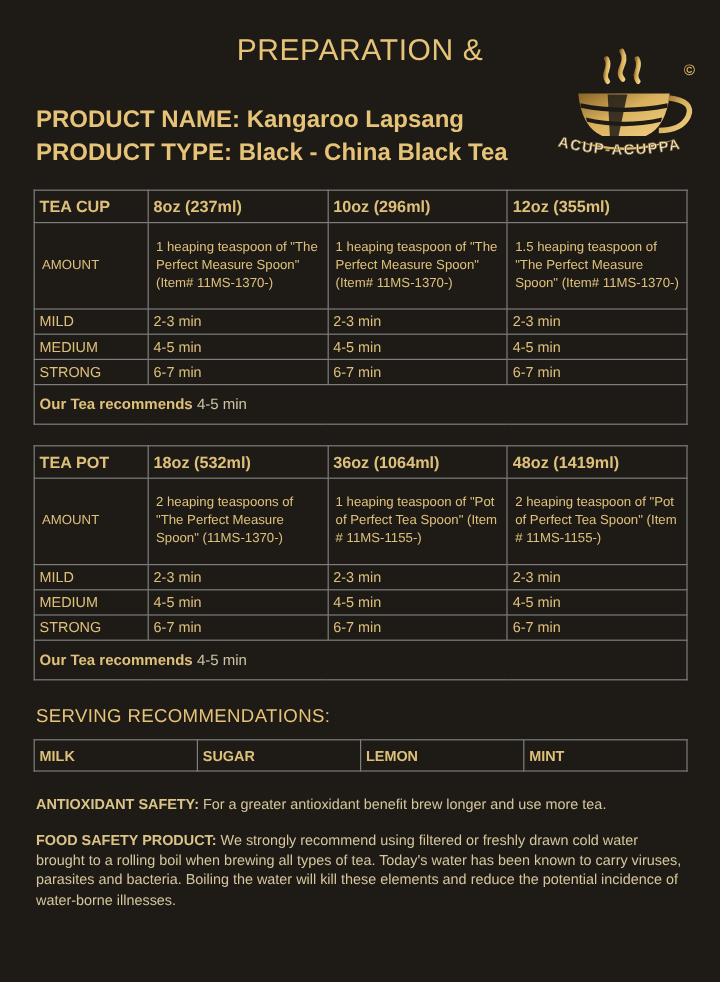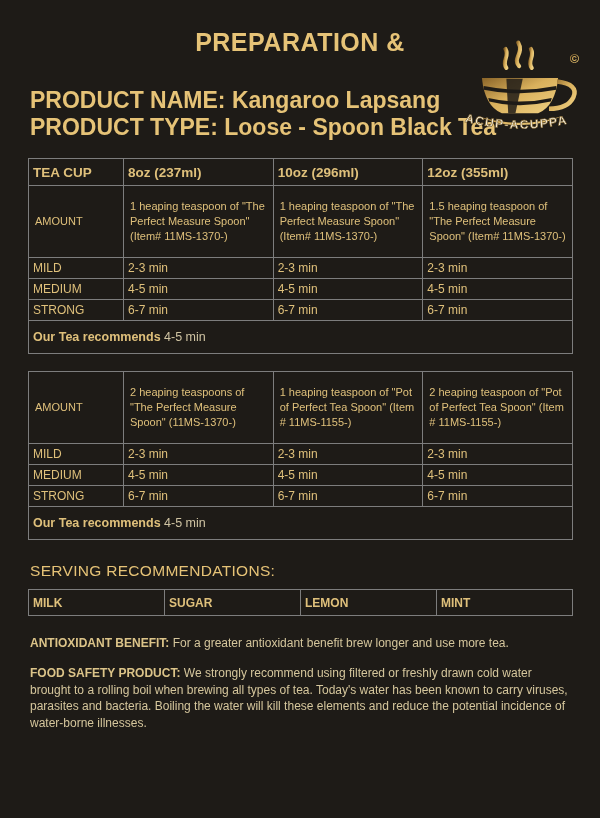--- a/index.html
+++ b/index.html
@@ -9,26 +9,26 @@
   *{box-sizing:border-box;}
   html,body{margin:0;padding:0;}
   body{
     width:600px;height:818px;background:var(--bg);
     font-family:"Liberation Sans", sans-serif;overflow:hidden;
   }
   .page{position:relative;width:600px;height:818px;}
 
   .title{
     margin-top:22px;text-align:center;color:var(--gold);
-    font-size:25px;font-weight:bold;line-height:41px;letter-spacing:.5px;
+    font-size:25px;font-weight:normal;line-height:41px;letter-spacing:.5px;
   }
 
   .logo{position:absolute;top:10px;right:12px;width:136px;height:110px;}
 
-  .product{margin:24px 0 17px 30px;color:var(--gold);font-size:23px;font-weight:bold;line-height:27px;}
+  .product{margin:24px 0 17px 30px;color:var(--gold);font-size:20px;font-weight:bold;line-height:27px;}
 
   table{
     border-collapse:collapse;margin:14px 0 0 28px;width:545px;
     color:var(--tablegold);table-layout:fixed;
   }
   td,th{border:1px solid var(--border);text-align:left;vertical-align:middle;padding:2px 4px;}
   col.c-label{width:95px;}
   .hdr th{font-size:13.5px;font-weight:bold;height:27px;}
   .lblcell{font-size:12px;height:21px;}
   .amount td{font-size:11px;line-height:1.35;padding:4px 6px;height:72px;}
@@ -81,21 +81,21 @@
       <textPath href="#brandarc" startOffset="6">ACUP-ACUPPA</textPath>
     </text>
   </svg>
 
   <div class="title">
     <div>PREPARATION &amp;</div>
   </div>
 
   <div class="product">
     <div><span>PRODUCT NAME:</span> <span>Kangaroo Lapsang</span></div>
-    <div><span>PRODUCT TYPE:</span> <span>Loose - Spoon Black Tea</span></div>
+    <div><span>PRODUCT TYPE:</span> <span>Black - China Black Tea</span></div>
   </div>
 
   <table>
     <colgroup>
         <col class="c-label">
         <col>
         <col>
         <col>
       </colgroup>
     <tbody>
@@ -136,20 +136,26 @@
     </table>
 
   <table class="teapot">
     <colgroup>
         <col class="c-label">
         <col>
         <col>
         <col>
       </colgroup>
     <tbody>
+        <tr class="hdr">
+      <th>TEA POT</th>
+      <th>18oz (532ml)</th>
+      <th>36oz (1064ml)</th>
+      <th>48oz (1419ml)</th>
+    </tr>
     <tr class="amount">
       <td class="lblcell">AMOUNT</td>
       <td>2 heaping teaspoons of "The Perfect Measure Spoon" (11MS-1370-)</td>
       <td>1 heaping teaspoon of "Pot of Perfect Tea Spoon" (Item # 11MS-1155-)</td>
       <td>2 heaping teaspoon of "Pot of Perfect Tea Spoon" (Item # 11MS-1155-)</td>
     </tr>
     <tr class="mins">
       <td class="lblcell">MILD</td>
       <td>2-3 min</td>
       <td>2-3 min</td>
@@ -178,16 +184,16 @@
     <tbody>
         <tr>
       <th>MILK</th>
       <th>SUGAR</th>
       <th>LEMON</th>
       <th>MINT</th>
     </tr>
   </tbody>
     </table>
 
-  <div class="note"><span class="lab">ANTIOXIDANT BENEFIT:</span><span> For a greater antioxidant benefit brew longer and use more tea.</span></div>
+  <div class="note"><span class="lab">ANTIOXIDANT SAFETY:</span><span> For a greater antioxidant benefit brew longer and use more tea.</span></div>
   <div class="note note2"><span class="lab">FOOD SAFETY PRODUCT:</span><span> We strongly recommend using filtered or freshly drawn cold water brought to a rolling boil when brewing all types of tea. Today's water has been known to carry viruses, parasites and bacteria. Boiling the water will kill these elements and reduce the potential incidence of water-borne illnesses.</span></div>
 
 </div>
 
 </body></html>

